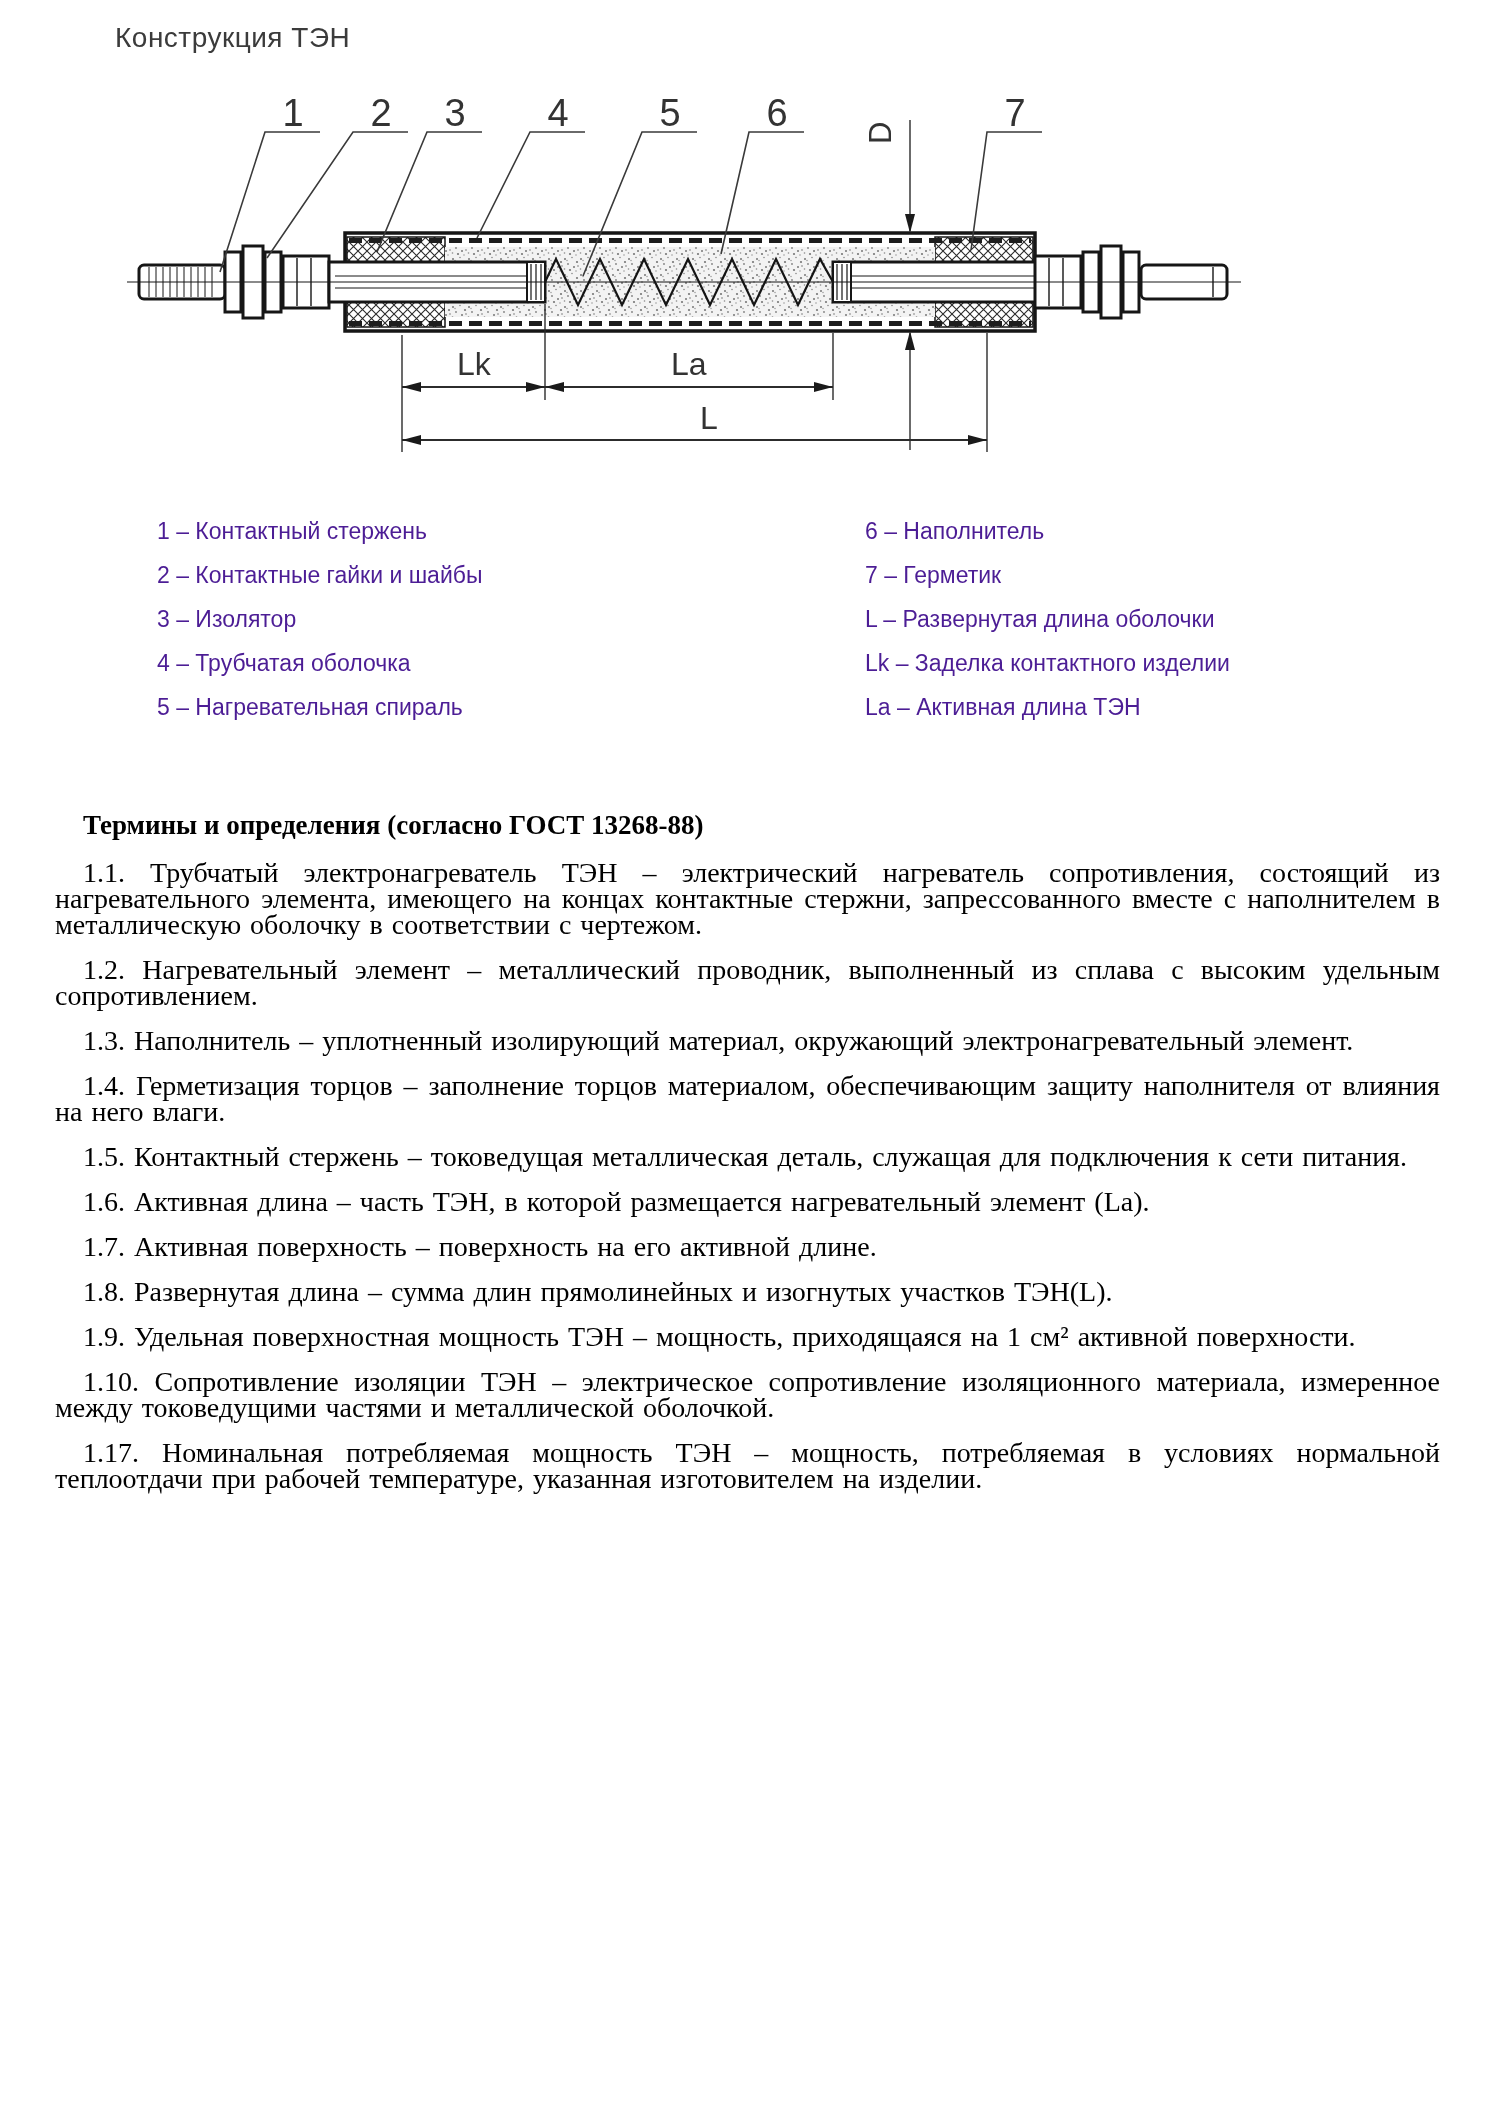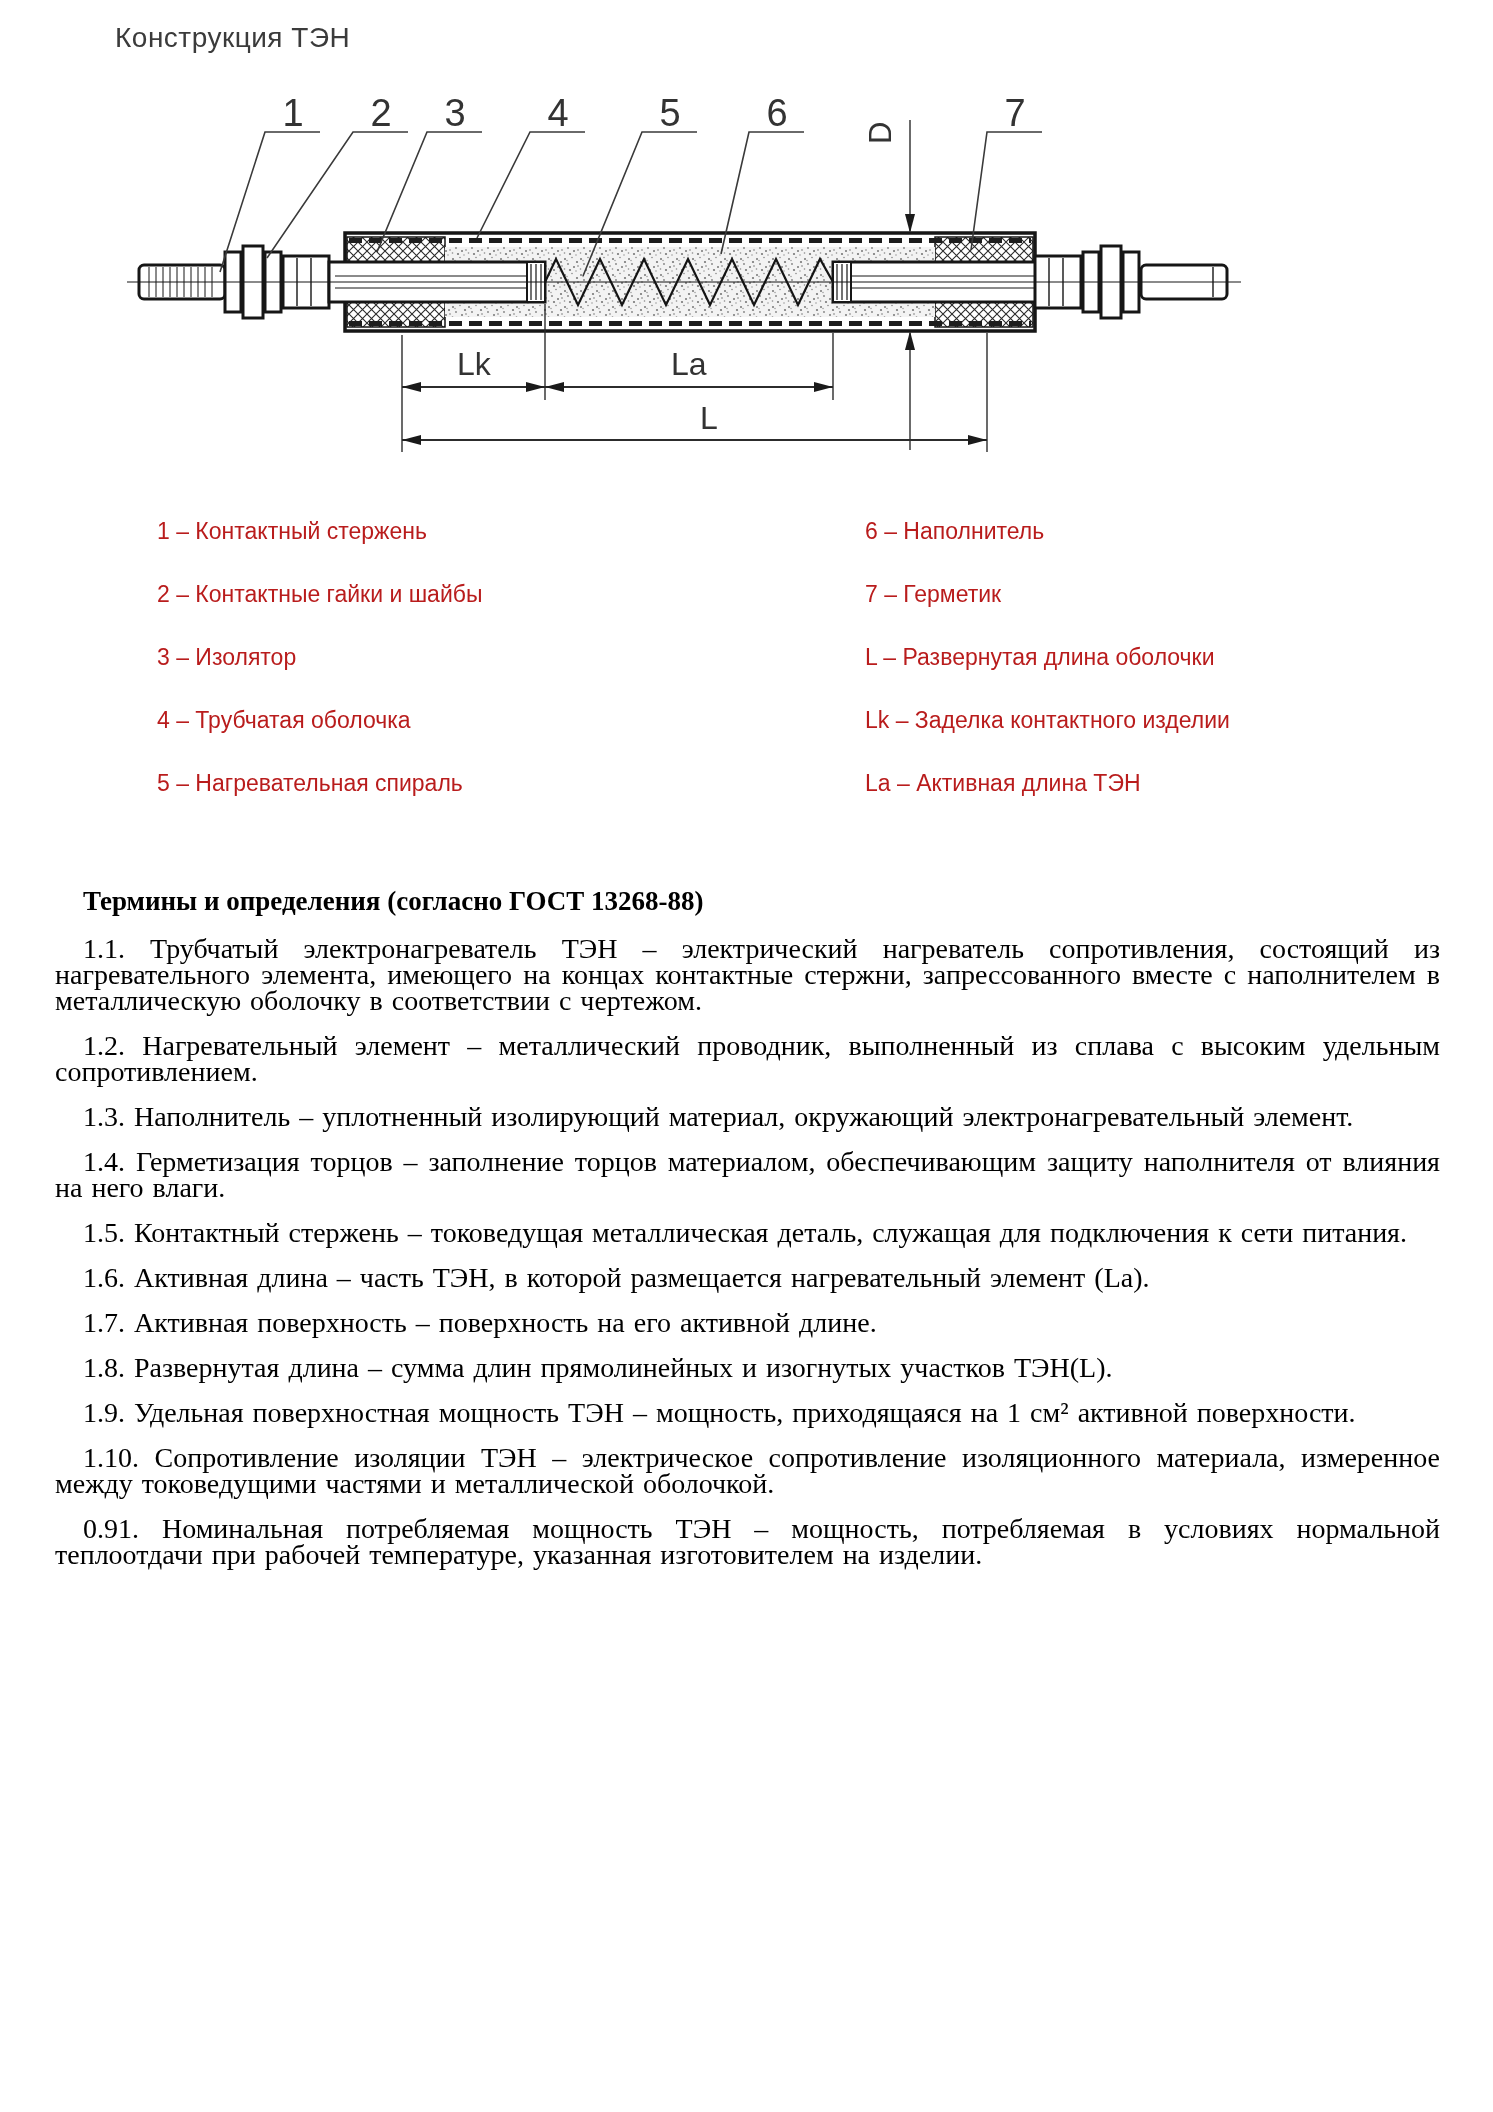--- a/index.html
+++ b/index.html
@@ -6,22 +6,22 @@
   body { width:1493px; min-height:2112px; font-family:"Liberation Sans",sans-serif; position:relative; }
   .page-title {
     margin:22px 0 0 115px; font-size:28px; font-weight:400;
     color:#3b3b3b; letter-spacing:0.5px; font-family:"Liberation Sans",sans-serif;
   }
   .diagram-wrap { margin:26px 0 0 115px; width:1160px; height:378px; }
   .diagram-wrap svg { display:block; }
   svg text { font-family:"Liberation Sans",sans-serif; fill:#333333; }
   .legend {
     margin:56px 0 0 157px; width:1280px;
-    display:grid; grid-template-columns:708px auto; row-gap:29px;
-    font-size:23px; line-height:34px; color:#b91c1c;
+    display:grid; grid-template-columns:708px auto; row-gap:10px;
+    font-size:23px; line-height:34px; color:#4c1d95;
   }
   .legend .cell { white-space:nowrap; }
   .terms { padding:0 53px 0 55px; margin-top:86px; color:#000; }
   .terms h2 {
     font-family:"Liberation Serif",serif; font-size:27px; font-weight:700;
     margin:0 0 6px 0; text-indent:28px;
   }
   .terms p {
     font-family:"Liberation Serif",serif; font-size:28px; line-height:26px;
     text-align:justify; text-indent:28px; margin:19px 0; word-spacing:2px;
@@ -184,15 +184,15 @@
       <p>1.1. Трубчатый электронагреватель ТЭН – электрический нагреватель сопротивления, состоящий из нагревательного элемента, имеющего на концах контактные стержни, запрессованного вместе с наполнителем в металлическую оболочку в соответствии с чертежом.</p>
       <p>1.2. Нагревательный элемент – металлический проводник, выполненный из сплава с высоким удельным сопротивлением.</p>
       <p>1.3. Наполнитель – уплотненный изолирующий материал, окружающий электронагревательный элемент.</p>
       <p>1.4. Герметизация торцов – заполнение торцов материалом, обеспечивающим защиту наполнителя от влияния на него влаги.</p>
       <p>1.5. Контактный стержень – токоведущая металлическая деталь, служащая для подключения к сети питания.</p>
       <p>1.6. Активная длина – часть ТЭН, в которой размещается нагревательный элемент (La).</p>
       <p>1.7. Активная поверхность – поверхность на его активной длине.</p>
       <p>1.8. Развернутая длина – сумма длин прямолинейных и изогнутых участков ТЭН(L).</p>
       <p>1.9. Удельная поверхностная мощность ТЭН – мощность, приходящаяся на 1 см² активной поверхности.</p>
       <p>1.10. Сопротивление изоляции ТЭН – электрическое сопротивление изоляционного материала, измеренное между токоведущими частями и металлической оболочкой.</p>
-      <p>0.91. Номинальная потребляемая мощность ТЭН – мощность, потребляемая в условиях нормальной теплоотдачи при рабочей температуре, указанная изготовителем на изделии.</p>
+      <p>1.17. Номинальная потребляемая мощность ТЭН – мощность, потребляемая в условиях нормальной теплоотдачи при рабочей температуре, указанная изготовителем на изделии.</p>
     </div>
 </div>
 
 </body></html>

